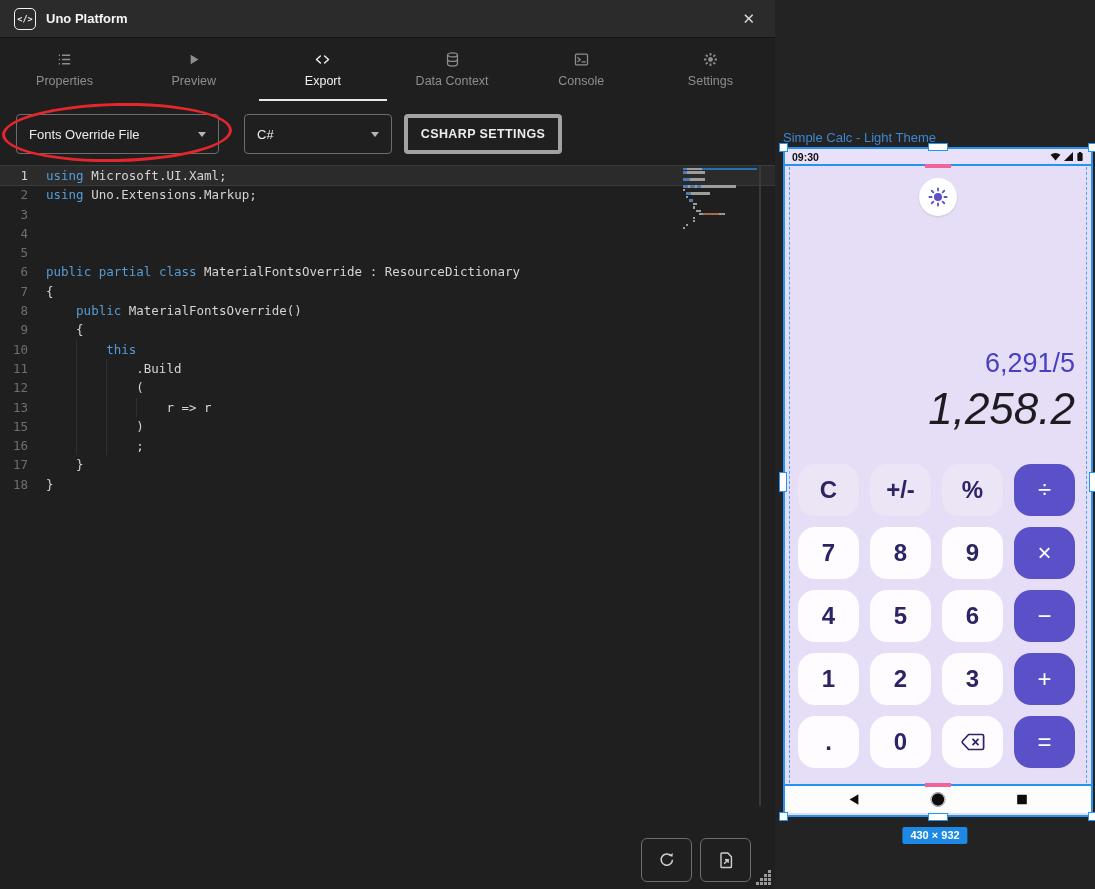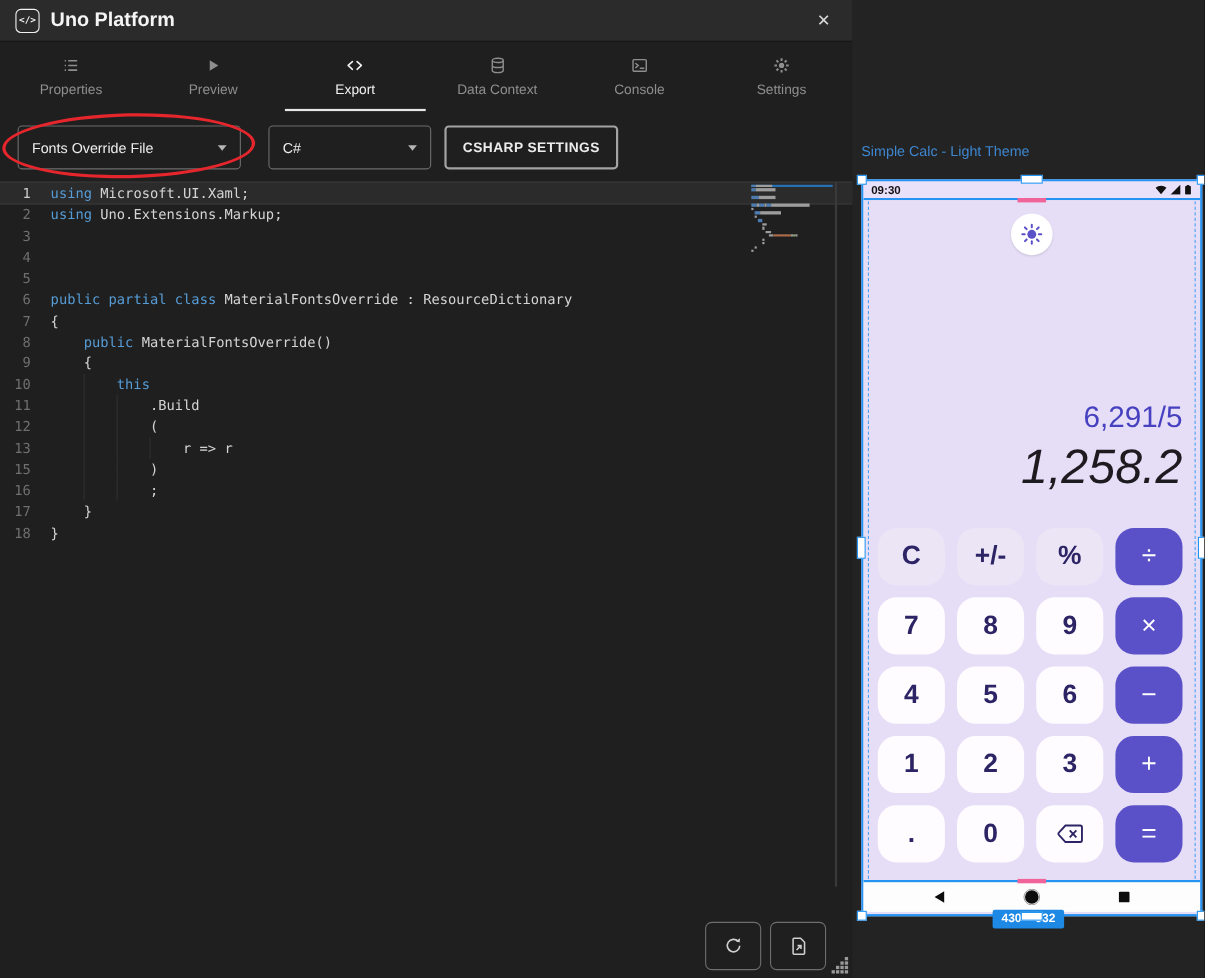--- a/index.html
+++ b/index.html
@@ -8,41 +8,41 @@
   .stage { position:relative; width:1095px; height:889px; background:#232323; overflow:hidden; }
 
   
   .left-panel { position:absolute; left:0; top:0; width:775px; height:889px; background:#1f1f1f; }
 
   .titlebar { position:absolute; left:0; top:0; width:100%; height:38px; background:#2b2b2b;
               display:flex; align-items:center; padding:0 14px; border-bottom:1px solid #141414; }
   .logo { width:22px; height:22px; border:1.6px solid #f2f2f2; border-radius:5px; color:#f2f2f2;
           font-size:8.5px; font-weight:bold; display:flex; align-items:center; justify-content:center;
           letter-spacing:0; margin-right:10px; font-family:"DejaVu Sans Mono", monospace; }
-  .win-title { color:#f5f5f5; font-size:18px; font-weight:bold; }
+  .win-title { color:#f5f5f5; font-size:13px; font-weight:bold; }
   .close-btn { margin-left:auto; color:#d8d8d8; font-size:15px; cursor:pointer; padding:2px 6px; }
 
   .tabbar { position:absolute; left:0; top:38px; width:100%; height:63px; display:flex; }
   .tab { flex:1; display:flex; flex-direction:column; align-items:center; justify-content:center;
          gap:6px; color:#8e8e8e; font-size:12.5px; position:relative; cursor:pointer; }
   .tab svg { width:17px; height:17px; }
   .tab.active { color:#f2f2f2; }
   .tab.active .underline { position:absolute; bottom:0; left:50%; transform:translateX(-50%);
          width:128px; height:2px; background:#e8e8e8; }
 
   .toolbar { position:absolute; left:0; top:101px; width:100%; height:65px; }
   .dd { position:absolute; top:13px; height:40px; background:#1f1f1f; border:1px solid #6d6d6d;
         border-radius:4px; color:#ececec; font-size:13px; display:flex; align-items:center;
         padding:0 12px; cursor:pointer; }
   .dd .caret { margin-left:auto; width:0; height:0; border-left:4.5px solid transparent;
         border-right:4.5px solid transparent; border-top:5px solid #b5b5b5; }
   .dd1 { left:16px; width:203px; }
   .dd2 { left:244px; width:148px; }
   .btn-settings { position:absolute; left:404px; top:13px; width:158px; height:40px; background:#1f1f1f;
-        border:2px solid #a3a3a3; border-radius:4px; color:#ececec; font-size:12.5px; font-weight:bold;
+        border:4px solid #a3a3a3; border-radius:4px; color:#ececec; font-size:12.5px; font-weight:bold;
         letter-spacing:.4px; display:flex; align-items:center; justify-content:center; cursor:pointer; }
   .annotation { position:absolute; left:2px; top:2px; width:230px; height:59px; border:3.5px solid #e5262c;
         border-radius:50%; transform:rotate(-1.2deg); pointer-events:none; }
 
   
   .editor { position:absolute; left:0; top:166px; width:775px; height:665px; background:#1f1f1f;
             font-family:"DejaVu Sans Mono", monospace; font-size:12.5px; }
   .code-row { display:flex; height:19.3px; line-height:19.3px; position:relative; }
   .code-row.active { background:#2b2b2b; box-shadow:0 -1px 0 #3a3a3a, 0 1px 0 #3a3a3a; }
   .ln { width:46px; flex:none; text-align:right; padding-right:18px; color:#6f6f6f; }
@@ -68,21 +68,21 @@
   .icon-btn svg { width:20px; height:20px; }
   .btn-refresh { left:641px; } .btn-exportfile { left:700px; }
   .grip { position:absolute; right:3px; bottom:3px; width:16px; height:16px; }
   .grip i { position:absolute; width:2.5px; height:2.5px; background:#9a9a9a; }
 
   
   .right-panel { position:absolute; left:775px; top:0; width:320px; height:889px; background:#232323; }
   .preview-label { position:absolute; left:8px; top:130px; color:#3e86cf; font-size:13px; }
 
   .device { position:absolute; left:8px; top:147px; width:310px; height:670px;
-            border:2px solid #2493f2; background:#e6def7;margin-top:16px; }
+            border:2px solid #2493f2; background:#e6def7; }
   .statusbar { position:relative; height:17px; background:#e8e1f9; border-bottom:2px solid #2493f2;
             display:flex; align-items:center; padding:0 7px; }
   .sb-time { font-size:10.5px; font-weight:bold; color:#111; }
   .sb-icons { margin-left:auto; display:flex; align-items:center; gap:2px; color:#111; }
   .sb-icons svg { height:9px; }
 
   .app-content { position:relative; height:618px; background:#e6def7; }
   .dashed-bounds { position:absolute; left:4px; right:4px; top:1px; bottom:1px;
             border-left:1px dashed rgba(36,147,242,.8); border-right:1px dashed rgba(36,147,242,.8); }
   .theme-toggle { position:absolute; left:50%; transform:translateX(-50%); top:12px; width:38px; height:38px;

